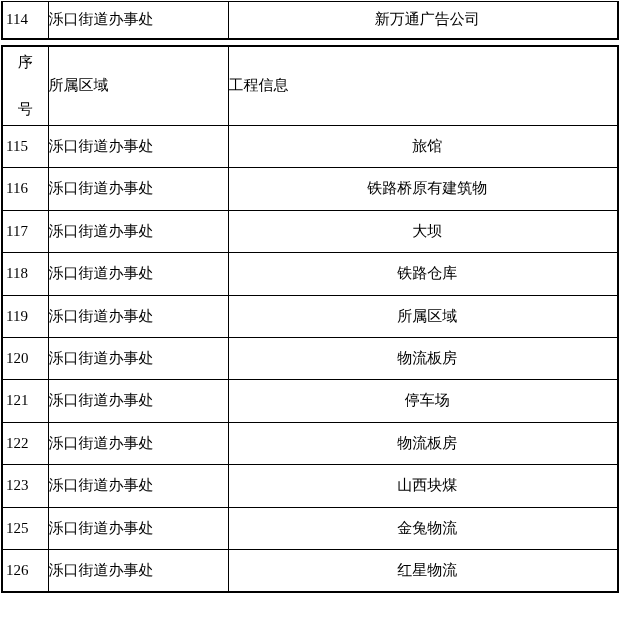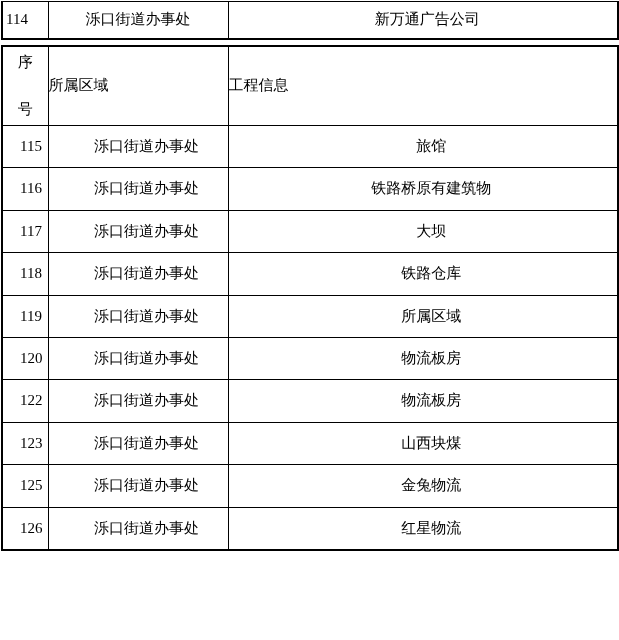--- a/index.html
+++ b/index.html
@@ -35,23 +35,23 @@
     font-weight: normal;
     line-height: 1.15;
     overflow: hidden;
     white-space: nowrap;
   }
   col.c1 { width: 46px; }
   col.c2 { width: 180px; }
   col.c3 { width: 390px; }
   .tbl-top td { height: 36px; }
   .tbl-main thead th { height: 78px; }
-  .tbl-main tbody td { height: 41.4px; padding-left: 17px; }
+  .tbl-main tbody td { height: 41.4px; }
   td.seq { text-align: left; padding-left: 3px; }
-  td.area { text-align: center; }
+  td.area { }
   td.info { text-align: center; padding-left: 9px; }
   th.area-h, th.info-h { text-align: left; }
   .seq-stack {
     display: flex;
     flex-direction: column;
     align-items: center;
     justify-content: center;
     gap: 30px;
     height: 100%;
   }
@@ -124,20 +124,25 @@
     <td class="area">泺口街道办事处</td>
     <td class="info">所属区域</td>
   </tr>
 
   <tr>
     <td class="seq">120</td>
     <td class="area">泺口街道办事处</td>
     <td class="info">物流板房</td>
   </tr>
 
+  <tr>
+    <td class="seq">121</td>
+    <td class="area">泺口街道办事处</td>
+    <td class="info">停车场</td>
+  </tr>
 
   <tr>
     <td class="seq">122</td>
     <td class="area">泺口街道办事处</td>
     <td class="info">物流板房</td>
   </tr>
 
   <tr>
     <td class="seq">123</td>
     <td class="area">泺口街道办事处</td>

